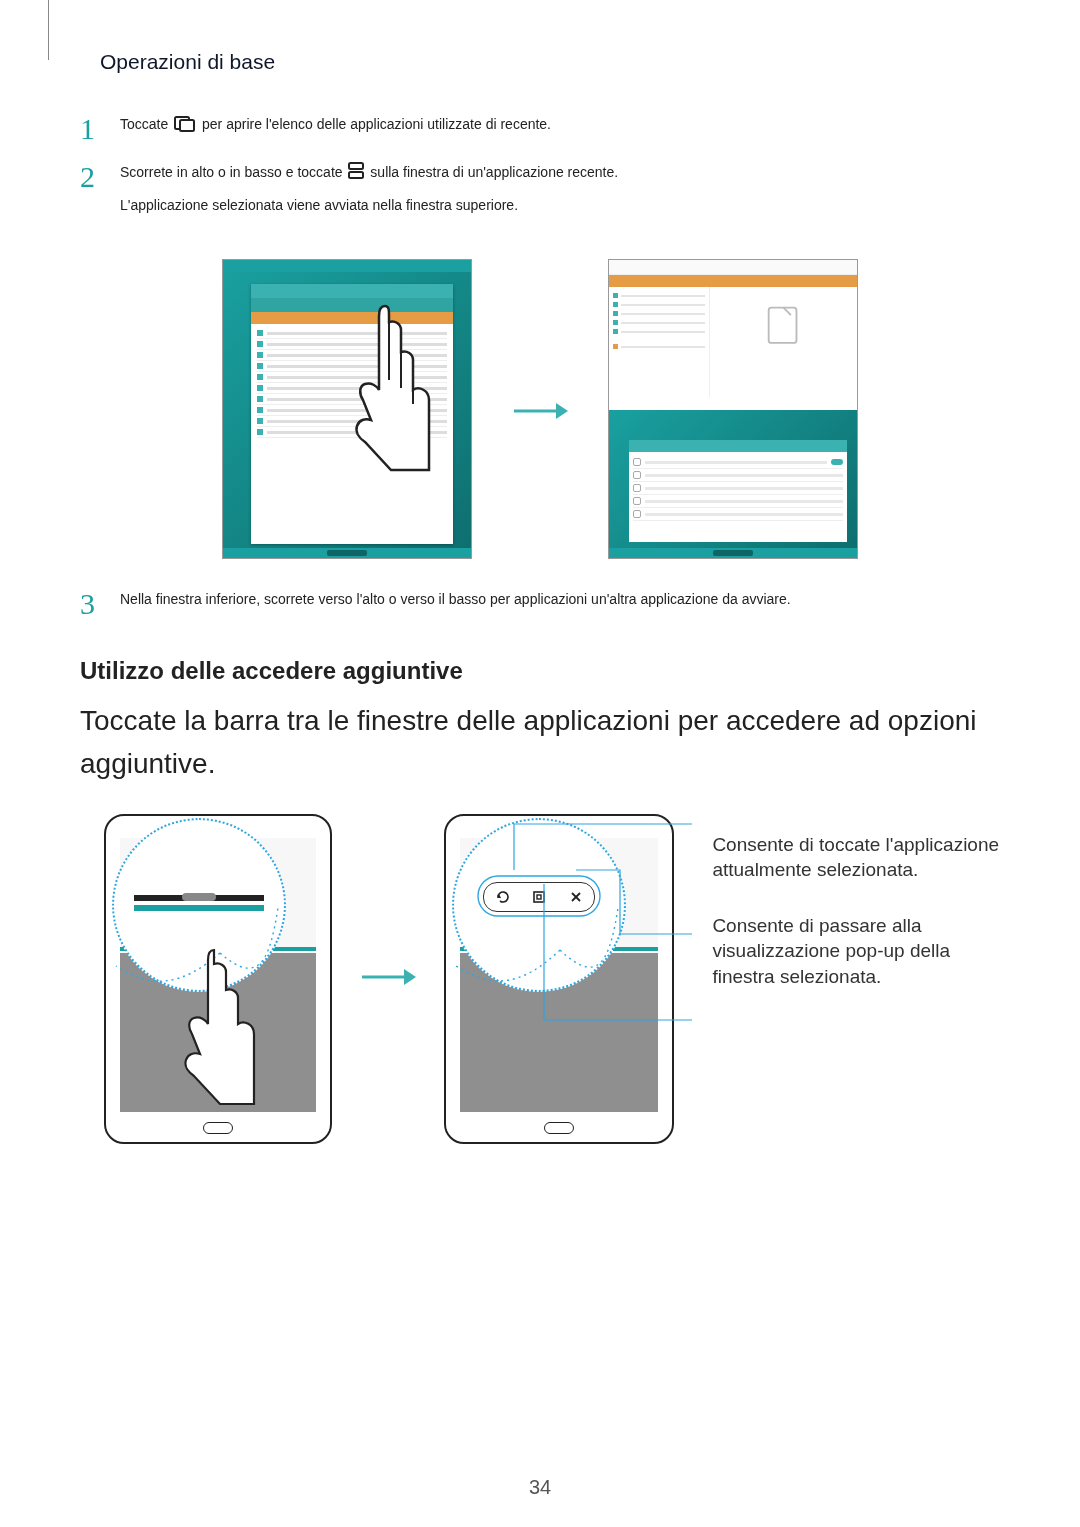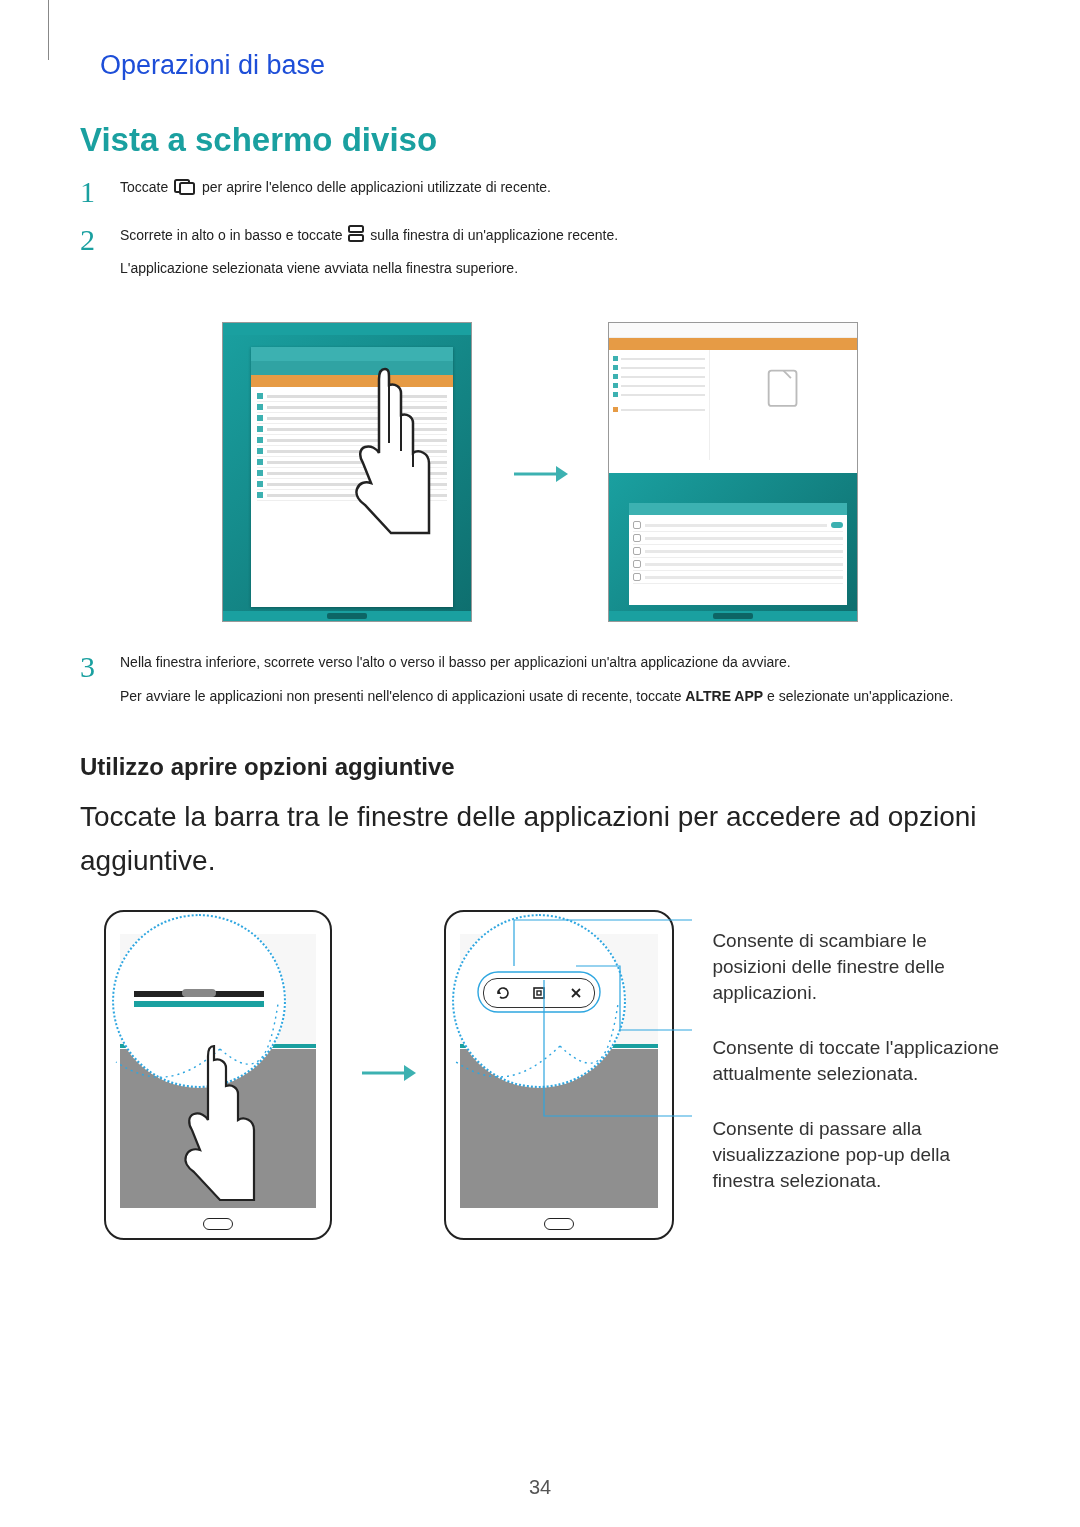--- a/index.html
+++ b/index.html
@@ -18,22 +18,22 @@
   }
   .vline {
     position: absolute;
     left: 48px;
     top: 0;
     width: 0;
     height: 60px;
     border-left: 1px solid #888;
   }
   .breadcrumb {
-    font-size: 27px;
-    color: #1d4ed8;
+    font-size: 21px;
+    color: #0f172a;
     margin: 10px 0 40px 20px;
     font-weight: 300;
   }
   h1.section {
     color: #1aa0a0;
     font-size: 33px;
     font-weight: 600;
     margin: 18px 0 18px 0;
   }
   h2.subsection {
@@ -227,21 +227,20 @@
   }
 </style>
 </head>
 <body>
 
 <div class="page">
   <div class="vline"></div>
 
   <div class="breadcrumb">Operazioni di base</div>
 
-  <h1 class="section">Vista a schermo diviso</h1>
 
   <div class="step">
     <div class="stepnum">1</div>
     <div class="stepbody">
       <p>
         <span>Toccate </span>
         <span class="inline-icon">
           <svg width="22" height="16" viewBox="0 0 22 16">
             <rect x="1" y="1" width="14" height="12" rx="1.5" fill="none" stroke="#222" stroke-width="2"></rect>
             <rect x="6" y="4" width="14" height="11" rx="1.5" fill="#fff" stroke="#222" stroke-width="2"></rect>
@@ -409,29 +408,24 @@
       <div class="ss2-footer">
           <div class="pill"></div>
         </div>
     </div>
   </div>
 
   <div class="step">
     <div class="stepnum">3</div>
     <div class="stepbody">
       <p>Nella finestra inferiore, scorrete verso l'alto o verso il basso per applicazioni un'altra applicazione da avviare.</p>
-      <p>
-        <span>Per avviare le applicazioni non presenti nell'elenco di applicazioni usate di recente, toccate </span>
-        <span class="bold">ALTRE APP</span>
-        <span> e selezionate un'applicazione.</span>
-      </p>
     </div>
   </div>
 
-  <h2 class="subsection">Utilizzo aprire opzioni aggiuntive</h2>
+  <h2 class="subsection">Utilizzo delle accedere aggiuntive</h2>
   <p class="body-para">Toccate la barra tra le finestre delle applicazioni per accedere ad opzioni aggiuntive.</p>
 
   <div class="figblock2">
 
     <div class="tablet">
       <div class="screen">
         <div class="toppane"></div>
         <div class="botpane"></div>
         <div class="handle"></div>
 
@@ -512,21 +506,20 @@
 
         <path class="lead-line" d="M70 56 L70 10 L248 10"></path>
 
         <path class="lead-line" d="M100 70 L100 206 L248 206"></path>
 
         <path class="lead-line" d="M132 56 L176 56 L176 120 L248 120"></path>
       </svg>
     </div>
 
     <div class="callouts">
-      <div class="item">Consente di scambiare le posizioni delle finestre delle applicazioni.</div>
       <div class="item">Consente di toccate l'applicazione attualmente selezionata.</div>
       <div class="item">Consente di passare alla visualizzazione pop-up della finestra selezionata.</div>
     </div>
 
   </div>
 
   <div class="page-number">34</div>
 </div>
 
 </body></html>

